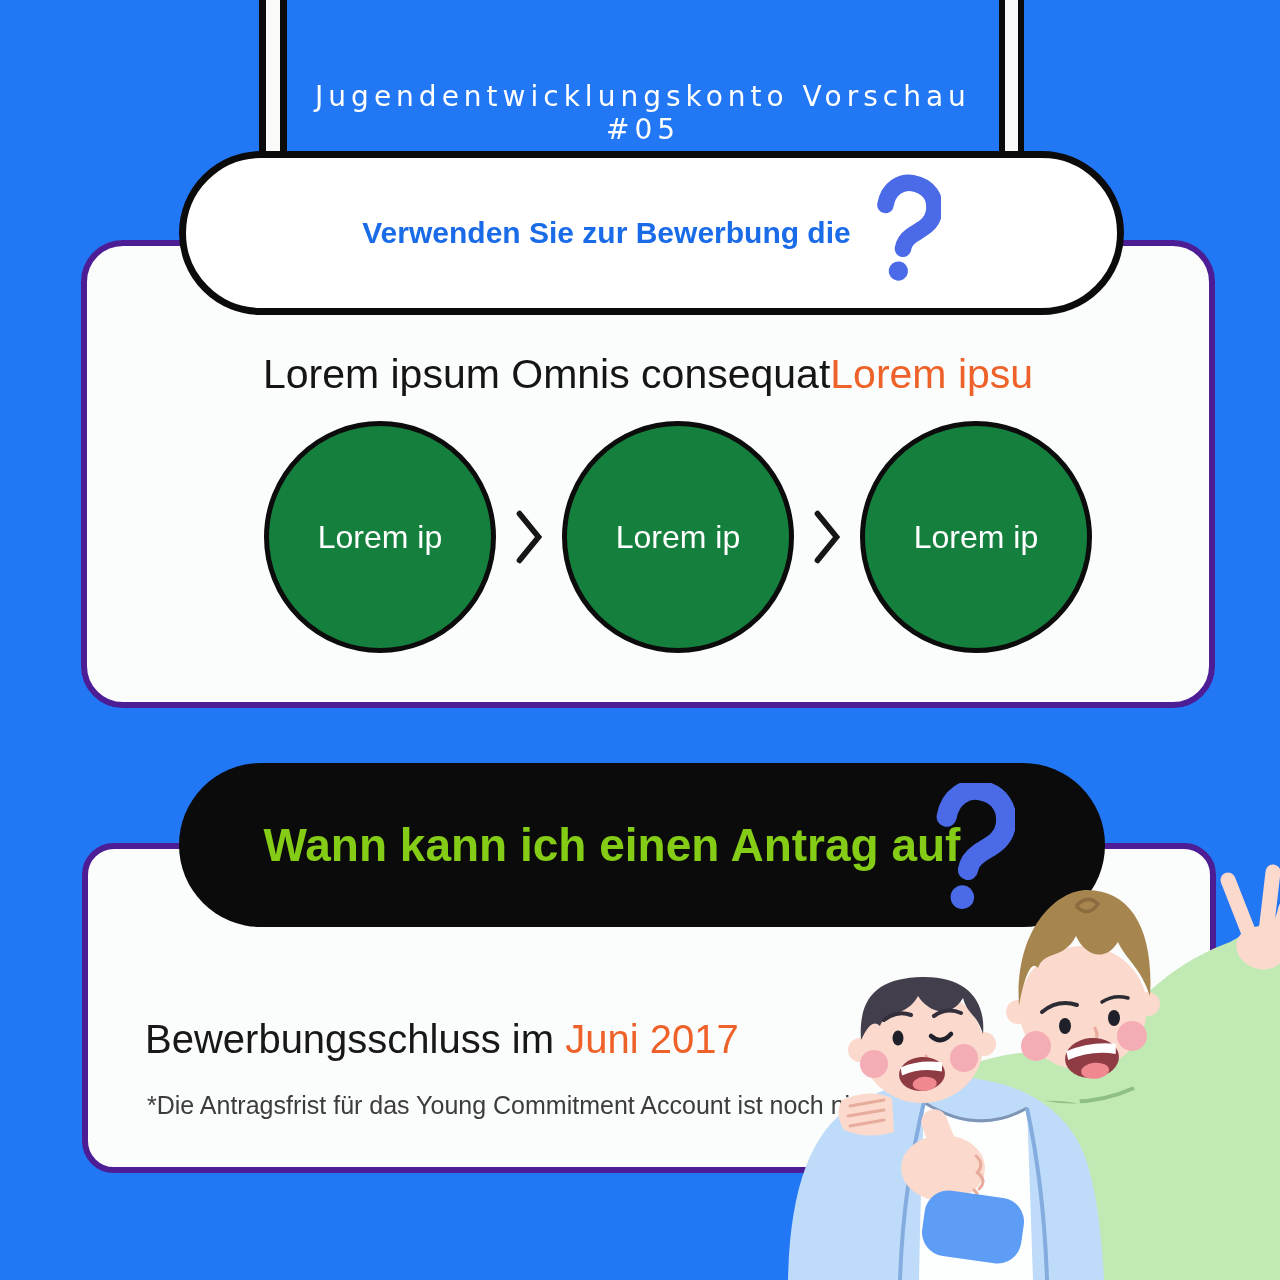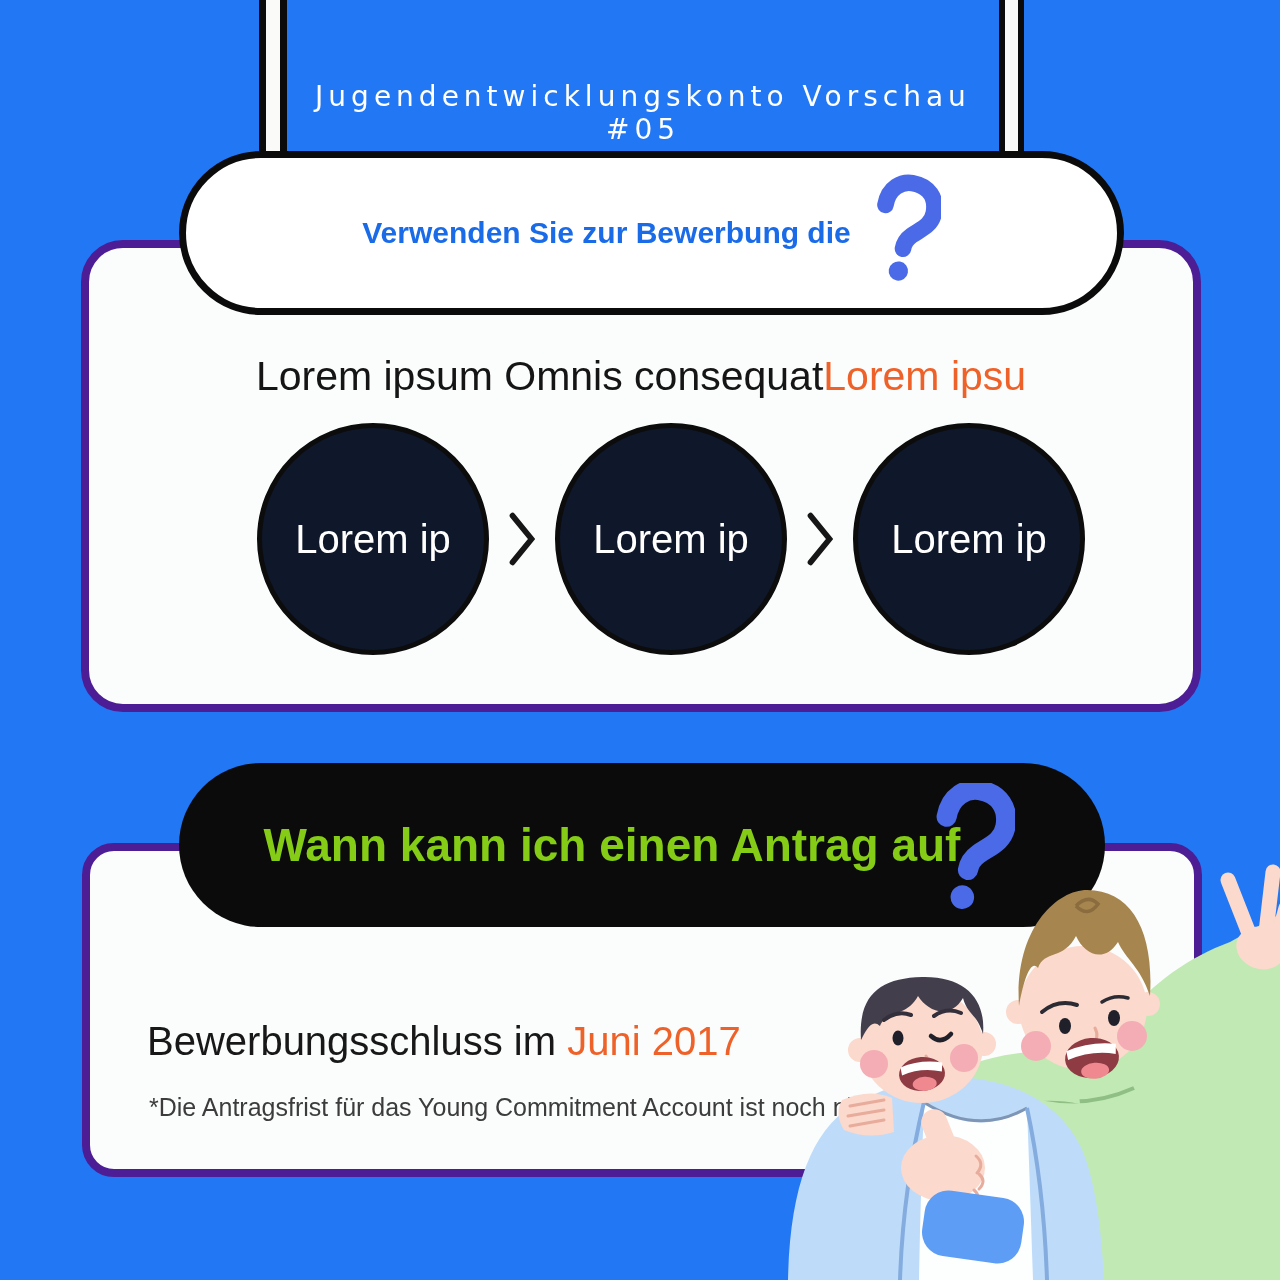--- a/index.html
+++ b/index.html
@@ -26,36 +26,36 @@
   }
   .pill1-text{color:#1A6BE8;font-size:30px;font-weight:bold;}
   .qm1{width:76px;height:112px;margin-top:-8px;}
   .pill2{
     left:179px;top:763px;width:926px;height:164px;
     background:#0B0B0B;border-radius:84px;
   }
   .pill2-text{color:#84cc16;font-size:46px;font-weight:bold;padding-right:60px;}
   .qm2{position:absolute;left:742px;top:20px;width:94px;height:126px;}
   
-  .card{position:absolute;background:#FBFCFC;border:8px solid #4c1d95;z-index:2;}
+  .card{position:absolute;background:#FBFCFC;border:6px solid #4c1d95;z-index:2;padding-left:18px;}
   .card1{left:81px;top:240px;width:1104px;height:456px;border-radius:42px;}
   .card1-title{
     position:absolute;left:0;top:105px;width:100%;text-align:center;
     font-size:41px;color:#151515;white-space:nowrap;
   }
   .title-highlight{color:#EE6229;}
   .steps-row{
     position:absolute;left:30px;top:175px;width:100%;
     display:flex;align-items:center;justify-content:center;gap:20px;
   }
   .step-circle{
     width:222px;height:222px;border-radius:50%;
-    background:#0f172a;border:5px solid #0C0C0C;
+    background:#15803d;border:5px solid #0C0C0C;
     display:flex;align-items:center;justify-content:center;
-    color:#FFFFFF;font-size:40px;
+    color:#FFFFFF;font-size:32px;
   }
   .chevron{width:26px;height:60px;flex:0 0 auto;}
   .card2{left:82px;top:843px;width:1104px;height:318px;border-radius:32px;}
   .deadline{position:absolute;left:57px;top:168px;font-size:40px;color:#181818;white-space:nowrap;}
   .deadline-highlight{color:#EE6229;}
   .footnote{position:absolute;left:59px;top:242px;font-size:25px;color:#3C3C3C;white-space:nowrap;}
   
   .illustration{position:absolute;left:780px;top:860px;width:500px;height:420px;z-index:5;}
   .hidden-defs{position:absolute;width:0;height:0;overflow:hidden;}
 </style>

